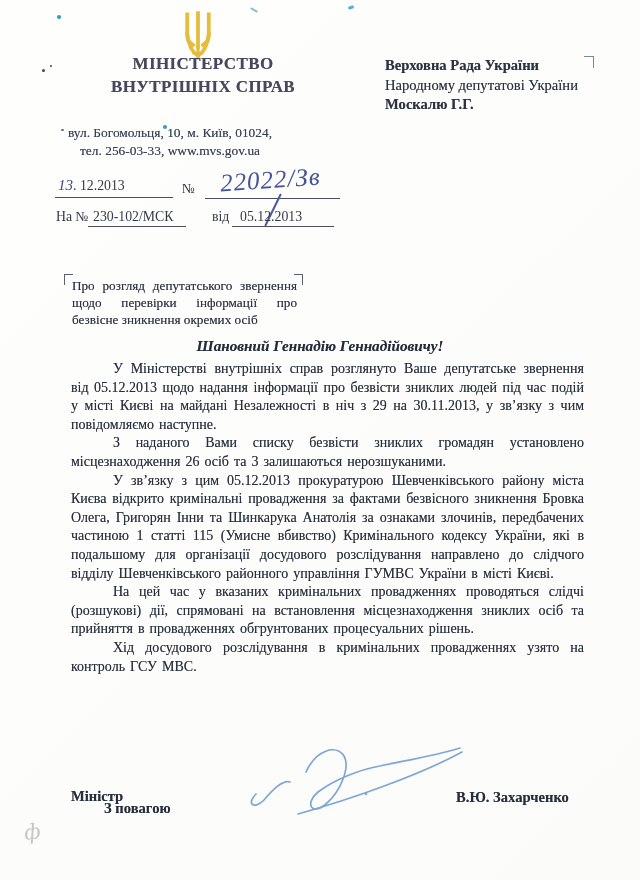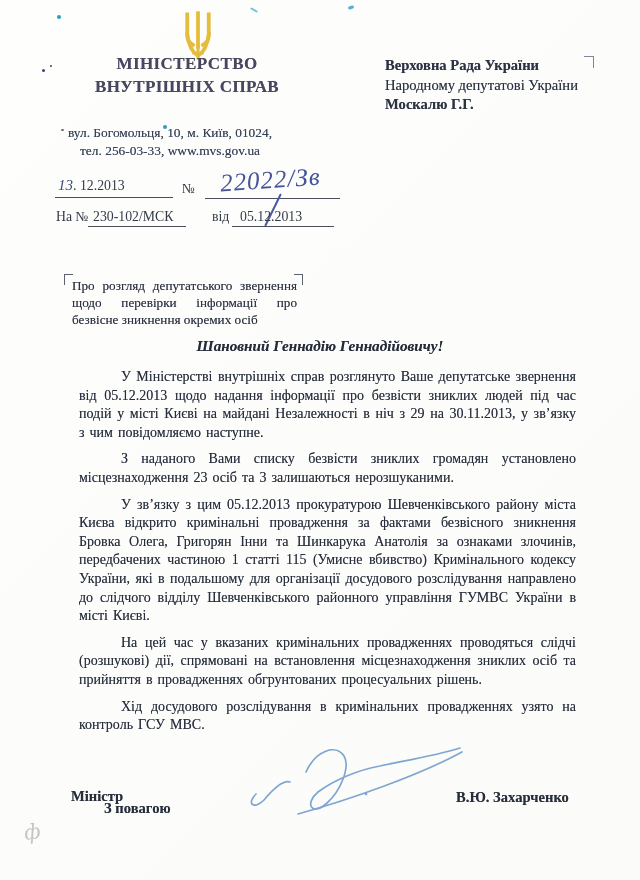--- a/index.html
+++ b/index.html
@@ -37,21 +37,21 @@
   .subject{
     width:225px;font-size:13.2px;line-height:17px;
     text-align:justify;color:#2c3242;
   }
   .salutation{
     width:560px;text-align:center;
     font-weight:bold;font-style:italic;font-size:15.2px;color:#232a38;
   }
   
   .body-text{width:513px;font-size:14px;line-height:18.6px;color:#272e3c;word-spacing:1.5px;}
-  .body-text p{margin:8px;text-align:justify;text-indent:42px;}
+  .body-text p{margin:0;text-align:justify;text-indent:42px;}
   
   .closing{font-weight:bold;font-size:14.6px;color:#262d3b;}
   .pen-stroke{width:2px;background:#4a59a0;border-radius:2px;}
   .pencil-mark{
     font-size:21px;font-style:italic;color:#c6c6c6;
     transform:rotate(-7deg);font-family:"DejaVu Serif",serif;
   }
   .speck{border-radius:50%;}
 </style>
 </head>
@@ -65,21 +65,21 @@
         <path d="M13 5 V38 Q13 48 22 53"></path>
         <path d="M47 5 V38 Q47 48 38 53"></path>
         <path d="M30 3 V56"></path>
         <path d="M13 36 Q16 62 30 70 Q44 62 47 36"></path>
         <path d="M30 56 V74" stroke-width="5"></path>
         <path d="M23 66 H37" stroke-width="4"></path>
       </g>
     </svg>
   </span>
 
-  <div class="abs ministry-title scan-text" style="left:46px;top:52px;">
+  <div class="abs ministry-title scan-text" style="left:62px;top:52px;">
     <div>МІНІСТЕРСТВО</div>
     <div>ВНУТРІШНІХ СПРАВ</div>
   </div>
 
   <div class="abs address scan-text" style="left:68px;top:124px;text-align:center;">
     <div>вул. Богомольця, 10, м. Київ, 01024,</div>
     <div>тел. 256-03-33, www.mvs.gov.ua</div>
   </div>
 
   <div class="abs recipient scan-text" style="left:385px;top:56px;">
@@ -107,21 +107,21 @@
   <div class="abs rule" style="left:232px;top:226px;width:102px;"></div>
 
   <div class="abs corner-tl" style="left:64px;top:274px;"></div>
   <div class="abs corner-rt" style="left:294px;top:274px;"></div>
   <div class="abs subject scan-text" style="left:72px;top:277px;">Про розгляд депутатського звернення щодо перевірки інформації про безвісне зникнення окремих осіб</div>
 
   <div class="abs salutation scan-text" style="left:40px;top:337px;">Шановний Геннадію Геннадійовичу!</div>
 
   <div class="abs body-text scan-text" style="left:71px;top:360px;">
     <p>У Міністерстві внутрішніх справ розглянуто Ваше депутатське звернення від 05.12.2013 щодо надання інформації про безвісти зниклих людей під час подій у місті Києві на майдані Незалежності в ніч з 29 на 30.11.2013, у зв’язку з чим повідомляємо наступне.</p>
-    <p>З наданого Вами списку безвісти зниклих громадян установлено місцезнаходження 23 осіб та 3 залишаються нерозшуканими.</p>
+    <p>З наданого Вами списку безвісти зниклих громадян установлено місцезнаходження 26 осіб та 3 залишаються нерозшуканими.</p>
     <p>У зв’язку з цим 05.12.2013 прокуратурою Шевченківського району міста Києва відкрито кримінальні провадження за фактами безвісного зникнення Бровка Олега, Григорян Інни та Шинкарука Анатолія за ознаками злочинів, передбачених частиною 1 статті 115 (Умисне вбивство) Кримінального кодексу України, які в подальшому для організації досудового розслідування направлено до слідчого відділу Шевченківського районного управління ГУМВС України в місті Києві.</p>
     <p>На цей час у вказаних кримінальних провадженнях проводяться слідчі (розшукові) дії, спрямовані на встановлення місцезнаходження зниклих осіб та прийняття в провадженнях обгрунтованих процесуальних рішень.</p>
     <p>Хід досудового розслідування в кримінальних провадженнях узято на контроль ГСУ МВС.</p>
   </div>
 
   <div class="abs closing scan-text" style="left:104px;top:772px;margin-top:28px;">З повагою</div>
   <div class="abs closing scan-text" style="left:71px;top:788px;text-align:center;">Міністр</div>
   <div class="abs closing scan-text" style="left:456px;top:789px;">В.Ю. Захарченко</div>
 
   <span class="abs" style="left:238px;top:742px;">

